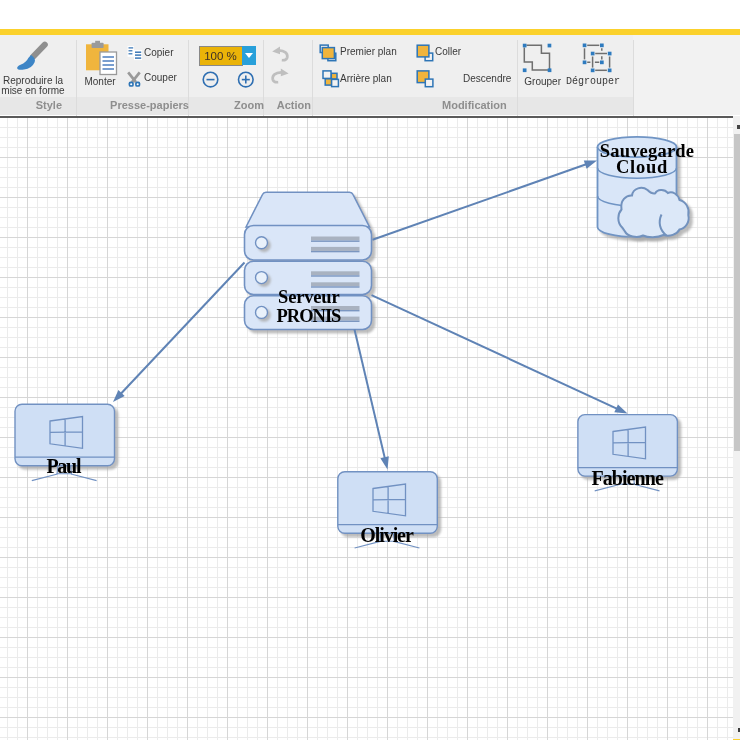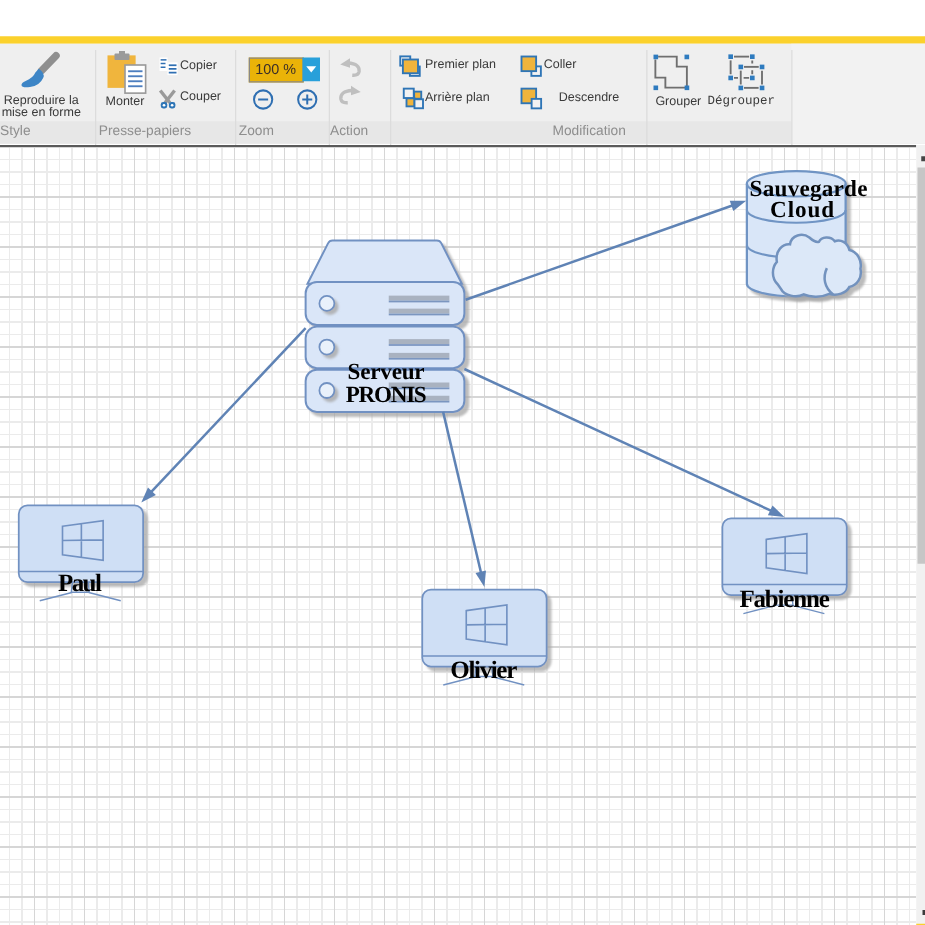--- a/index.html
+++ b/index.html
@@ -6,21 +6,21 @@
   body{width:740px;height:740px;overflow:hidden;position:relative;
        font-family:"Liberation Sans",sans-serif;background:#fff;}
   .abs{position:absolute;}
   
   #yellowbar{left:0;top:29px;width:740px;height:5.5px;background:#fbd12c;}
   #ribbon{left:0;top:34.5px;width:740px;height:80.8px;background:#efefef;}
   #ribbonright{left:633px;top:34.5px;width:107px;height:80.8px;background:#f2f2f2;}
   #labelstrip{left:0;top:96.5px;width:740px;height:18.8px;background:#e7e7e7;}
   #ribbonline{left:0;top:115.6px;width:733px;height:2px;background:#5a5a5a;}
   .gsep{position:absolute;top:40px;width:1px;height:75.6px;background:#dcdcdc;}
-  .glabel{position:absolute;top:99px;font-size:11px;color:#8e8e8e;text-align:left;}
+  .glabel{position:absolute;top:99px;font-size:11px;color:#8e8e8e;text-align:right;font-weight:bold;}
   .btxt{position:absolute;font-size:10px;color:#3a3a3a;}
   
   #canvas{left:0;top:118px;width:733px;height:622px;background-color:#fff;}
   
   #sbtrack{left:733px;top:115.6px;width:7px;height:624.4px;background:#f1f1f1;}
   #sbthumb{left:734.2px;top:134px;width:5.8px;height:317px;background:#c6c6c6;}
   #sbmark{left:736.5px;top:125px;width:3.5px;height:4.2px;background:#454545;}
 </style>
 </head>
 <body>
@@ -51,21 +51,21 @@
 
   <div class="btxt" style="left:-7px;top:75.5px;width:80px;text-align:center;line-height:10.8px;white-space:nowrap;">Reproduire la<br>mise en forme</div>
   <div class="btxt" style="left:84px;top:76px;width:32px;text-align:center;">Monter</div>
   <div class="btxt" style="left:144px;top:47px;">Copier</div>
   <div class="btxt" style="left:144px;top:71.5px;text-align:center;">Couper</div>
   <div class="btxt" style="left:511px;top:76px;width:50px;text-align:right;">Grouper</div>
   <div class="btxt" style="left:566px;top:76px;width:62px;text-align:left;font-family:Liberation Mono, monospace;">Dégrouper</div>
   <div class="btxt" style="left:340px;top:46px;">Premier plan</div>
   <div class="btxt" style="left:340px;top:73px;">Arrière plan</div>
   <div class="btxt" style="left:435px;top:46px;">Coller</div>
-  <div class="btxt" style="left:411px;top:73px;padding-left:36px;">Descendre</div>
+  <div class="btxt" style="left:427px;top:73px;padding-left:36px;">Descendre</div>
 
   <div class="abs" style="left:198.5px;top:45.5px;width:42px;height:18px;background:#eab308;border:1px solid #888;font-size:11.5px;color:#3c2f28;text-align:center;line-height:18px;">100 %</div>
   <div class="abs" style="left:242px;top:45.5px;width:14.3px;height:19.2px;background:#28a0da;"></div>
   <div class="abs" style="left:245.2px;top:53px;width:0;height:0;border-left:4.2px solid transparent;border-right:4.2px solid transparent;border-top:5px solid #fff;"></div>
 
   <svg class="abs" style="left:0;top:0;" width="740" height="116" viewBox="0 0 740 116">
 
     <g>
       <line x1="44.8" y1="44.6" x2="33.2" y2="56.6" stroke="#8f8f8f" stroke-width="6" stroke-linecap="round"></line>
       <path d="M31.0 55.0 Q36.2 58.6 34.6 62.2 Q31.8 68.6 24.0 69.6 Q17.6 70.4 17.2 68.2 Q16.9 66.2 20.5 64.7 Q26.5 62.3 28.3 58.0 Z" fill="#3d85c6"></path>

